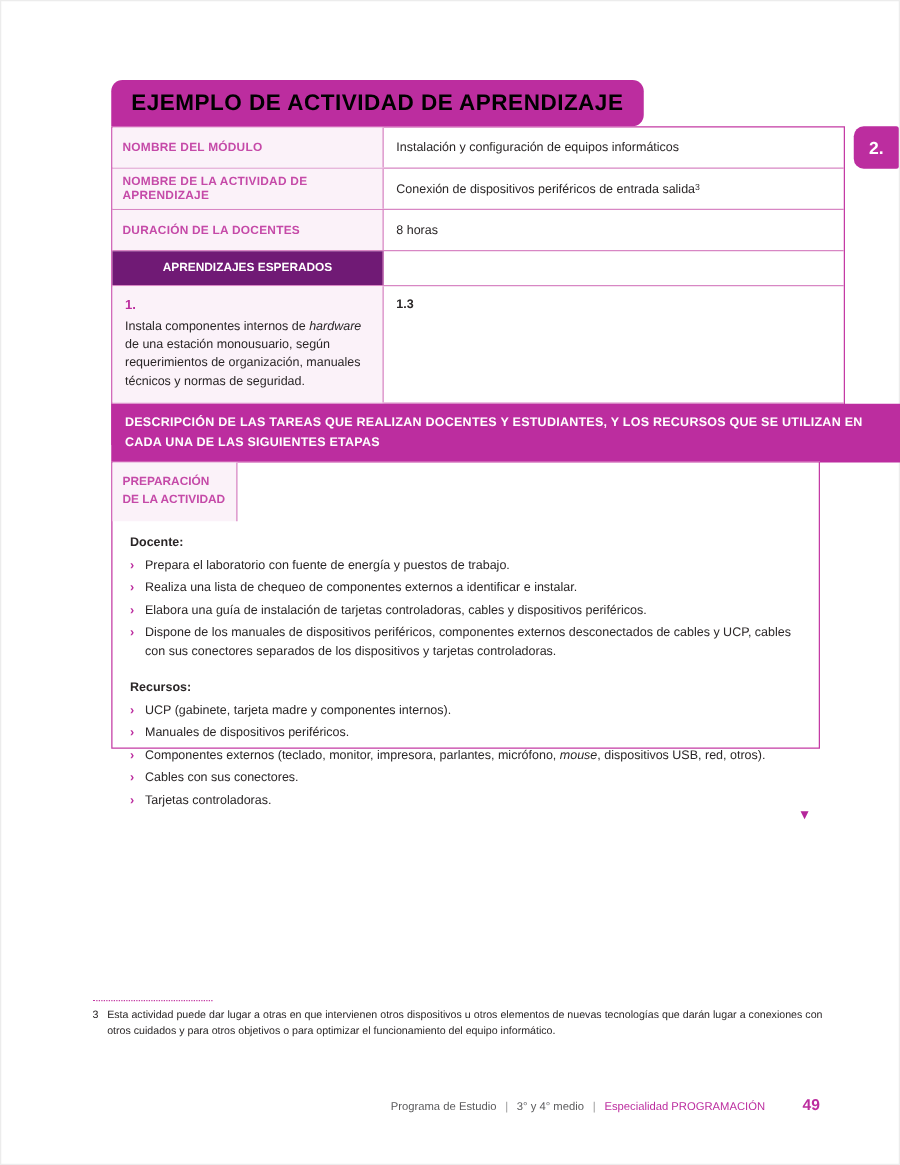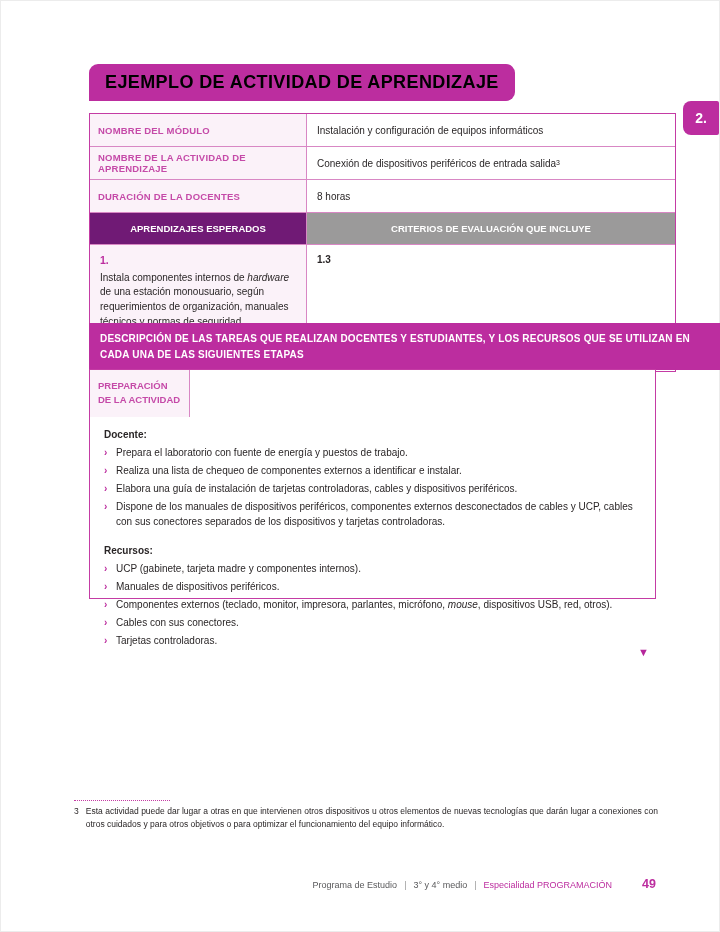--- a/index.html
+++ b/index.html
@@ -20,21 +20,21 @@
   
   .side-tab{
     position:absolute;right:0px;top:100px;width:36px;height:34px;
     background:#bc2d9f;color:#fff;border-radius:8px 2px 2px 8px;
     display:flex;align-items:center;justify-content:center;
     font-size:14px;font-weight:bold;
   }
 
   
   .table1{
-    position:absolute;left:88px;top:112px;width:587px;box-sizing:border-box;
+    position:absolute;left:88px;top:100px;width:587px;box-sizing:border-box;
     border:1.5px solid #c43ba4;background:#fff;
   }
   .t1-row{display:flex;border-bottom:1px solid #d887c4;}
   .t1-row:last-child{border-bottom:none;}
   .t1-label{
     width:217px;box-sizing:border-box;background:#fbf2f9;color:#c54aa8;
     font-size:9.5px;font-weight:bold;letter-spacing:.2px;
     padding:5px 8px;border-right:1px solid #d887c4;
     display:flex;align-items:center;min-height:22px;
   }
@@ -137,21 +137,20 @@
       </div>
     </div>
 
     <div class="t1-row">
       <div class="t1-label">DURACIÓN DE LA DOCENTES</div>
       <div class="t1-value">8 horas</div>
     </div>
 
     <div class="t1-row hd-row">
       <div class="hd-ae">APRENDIZAJES ESPERADOS</div>
-      <div class="hd-ce">CRITERIOS DE EVALUACIÓN QUE INCLUYE</div>
     </div>
 
     <div class="t1-row">
       <div class="ct-ae">
         <span class="num">1.</span>
         <span>Instala componentes internos de </span><span class="it">hardware</span><span> de una estación monousuario, según requerimientos de organización, manuales técnicos y normas de seguridad.</span>
       </div>
       <div class="ct-ce">
         <span class="num">1.3</span>
       </div>

